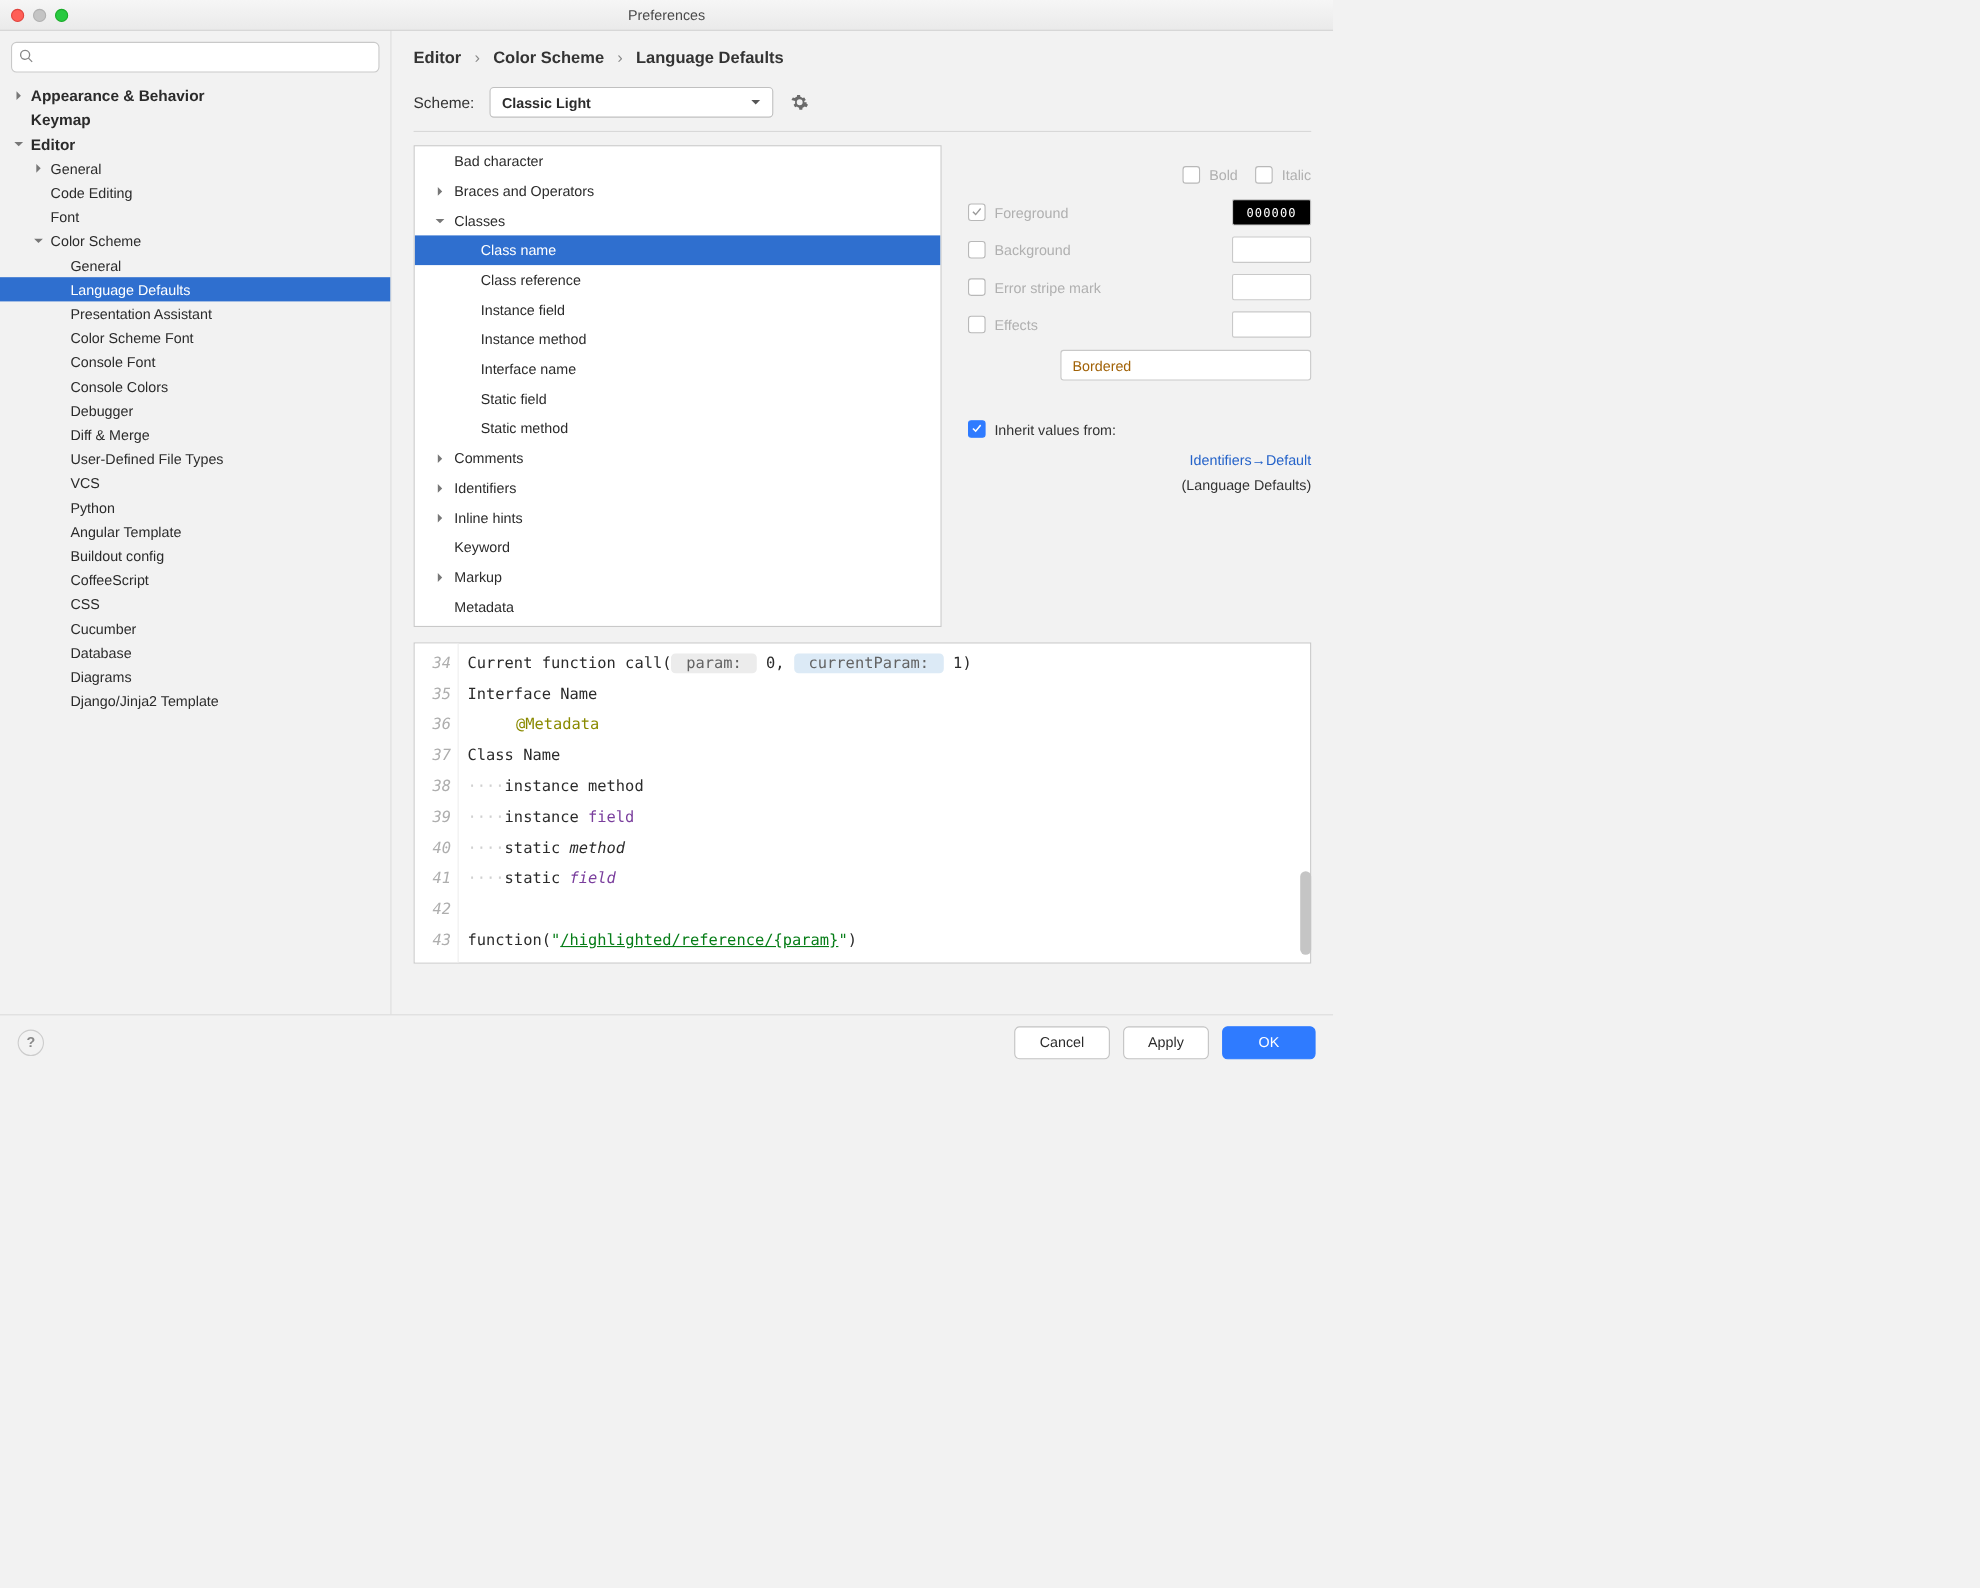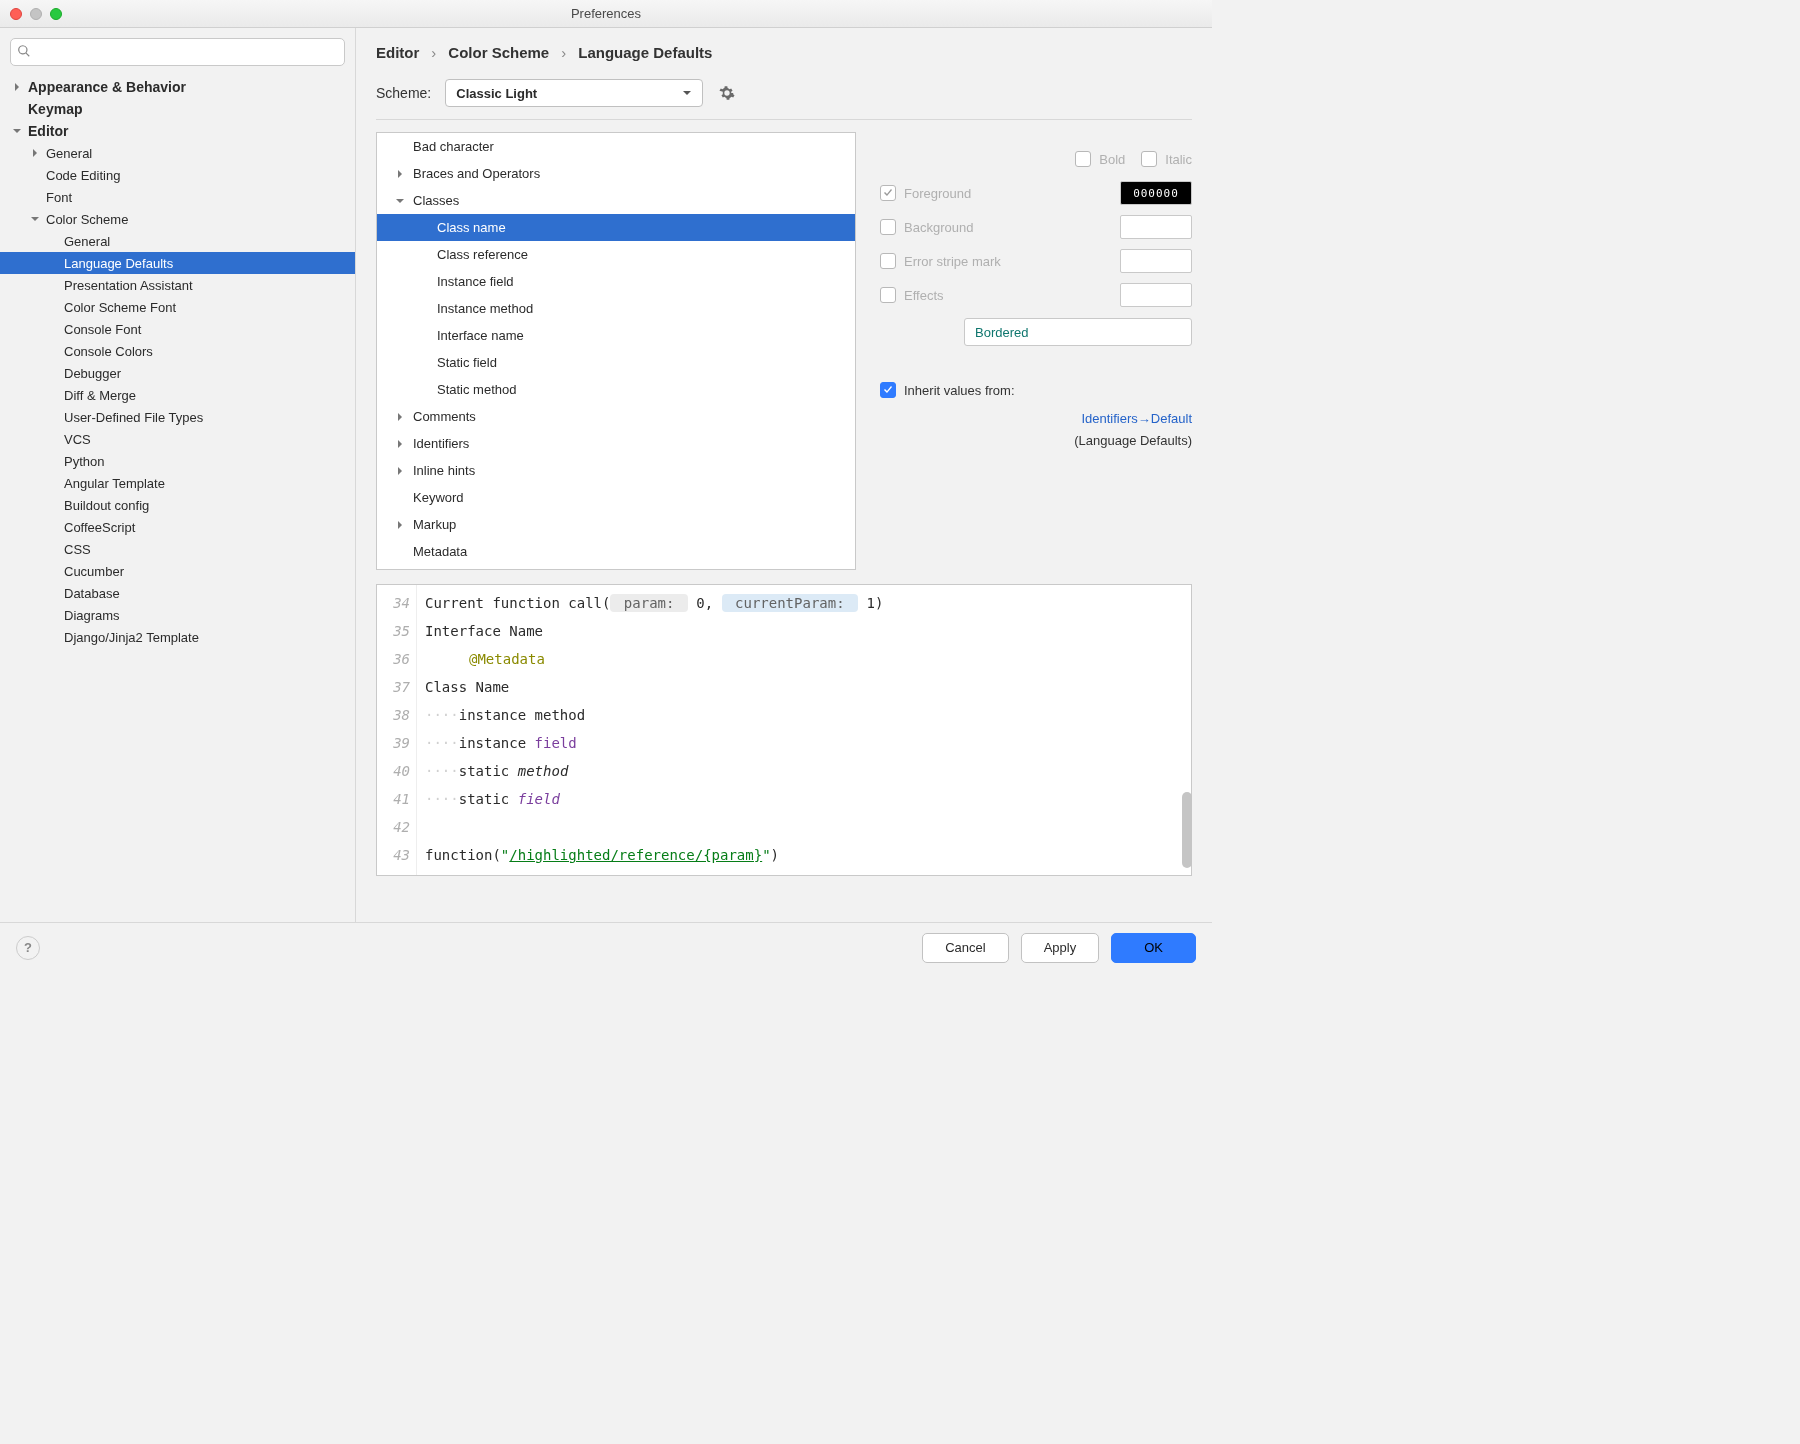--- a/index.html
+++ b/index.html
@@ -91,21 +91,21 @@
   .prop-row.first { justify-content: flex-end; gap: 16px; }
   .chk { display:flex; align-items:center; gap: 8px; color:#333;text-align:center; }
   .chk.disabled { color:#b0b0b0; }
   .chkbox { width:16px; height:16px; border:1px solid #b8b8b8; border-radius:3px; background:#fff; display:flex; align-items:center; justify-content:center; }
   .chkbox.checked.blue { background:#2f7bff; border-color:#2f7bff; }
   .chkbox svg { width:10px; height:10px; fill:#fff; }
   .chkbox.checked.gray svg { fill:#9a9a9a; }
   .swatch { width:72px; height:24px; border:1px solid #c9c9c9; border-radius:2px; background:#fff; }
   .swatch.black { background:#000; color:#fff; display:flex; align-items:center; justify-content:center; font-family: monospace; font-size:11px; letter-spacing:1px; }
   .effects-dd {
-    width: 228px; height:28px; border:1px solid #c9c9c9; border-radius:3px; background:#fff; color:#0f766e;
+    width: 228px; height:28px; border:1px solid #c9c9c9; border-radius:3px; background:#fff; color:#a16207;
     display:flex; align-items:center; justify-content:space-between; padding:5px 10px; margin-left:auto; margin-top:6px;
   }
   .inherit-block { margin-top: 36px; }
   .inherit-links { text-align: right; margin-top: 10px; line-height: 22px; }
   .inherit-links a { color: #2563c9; text-decoration: none; }
   .inherit-links .sub { color: #333; }
   .preview {
     margin-top: 14px; height: 292px; border:1px solid #c9c9c9; background:#fff;
     display:flex; font-family: "Menlo", "Consolas", monospace; font-size: 14px;
     overflow:hidden;
@@ -125,21 +125,21 @@
   .footer {
     height: 50px; border-top: 1px solid #d8d8d8; background:#f2f2f2;
     display:flex; align-items:center; padding: 0 16px; gap: 12px;
   }
   .help-icon {
     width:24px; height:24px; border:1px solid #ccc; border-radius:50%;
     display:flex; align-items:center; justify-content:center; color:#888; font-weight:700;
   }
   .footer .spacer { flex:1; }
   .btn { height:30px; padding: 0 22px; border-radius:5px; border:1px solid #c2c2c2; background:#fff; font-size:13px; display:flex; align-items:center; }
-  .btn.primary { background:#2f7bff; border-color:#2f7bff; color:#000000; padding: 0 32px; }
+  .btn.primary { background:#2f7bff; border-color:#2f7bff; color:#ffffff; padding: 0 32px; }
 </style>
 </head>
 <body>
 
 <div class="titlebar">
   <div class="traffic">
     <div class="tl-btn tl-close"></div>
     <div class="tl-btn tl-min"></div>
     <div class="tl-btn tl-zoom"></div>
   </div>

